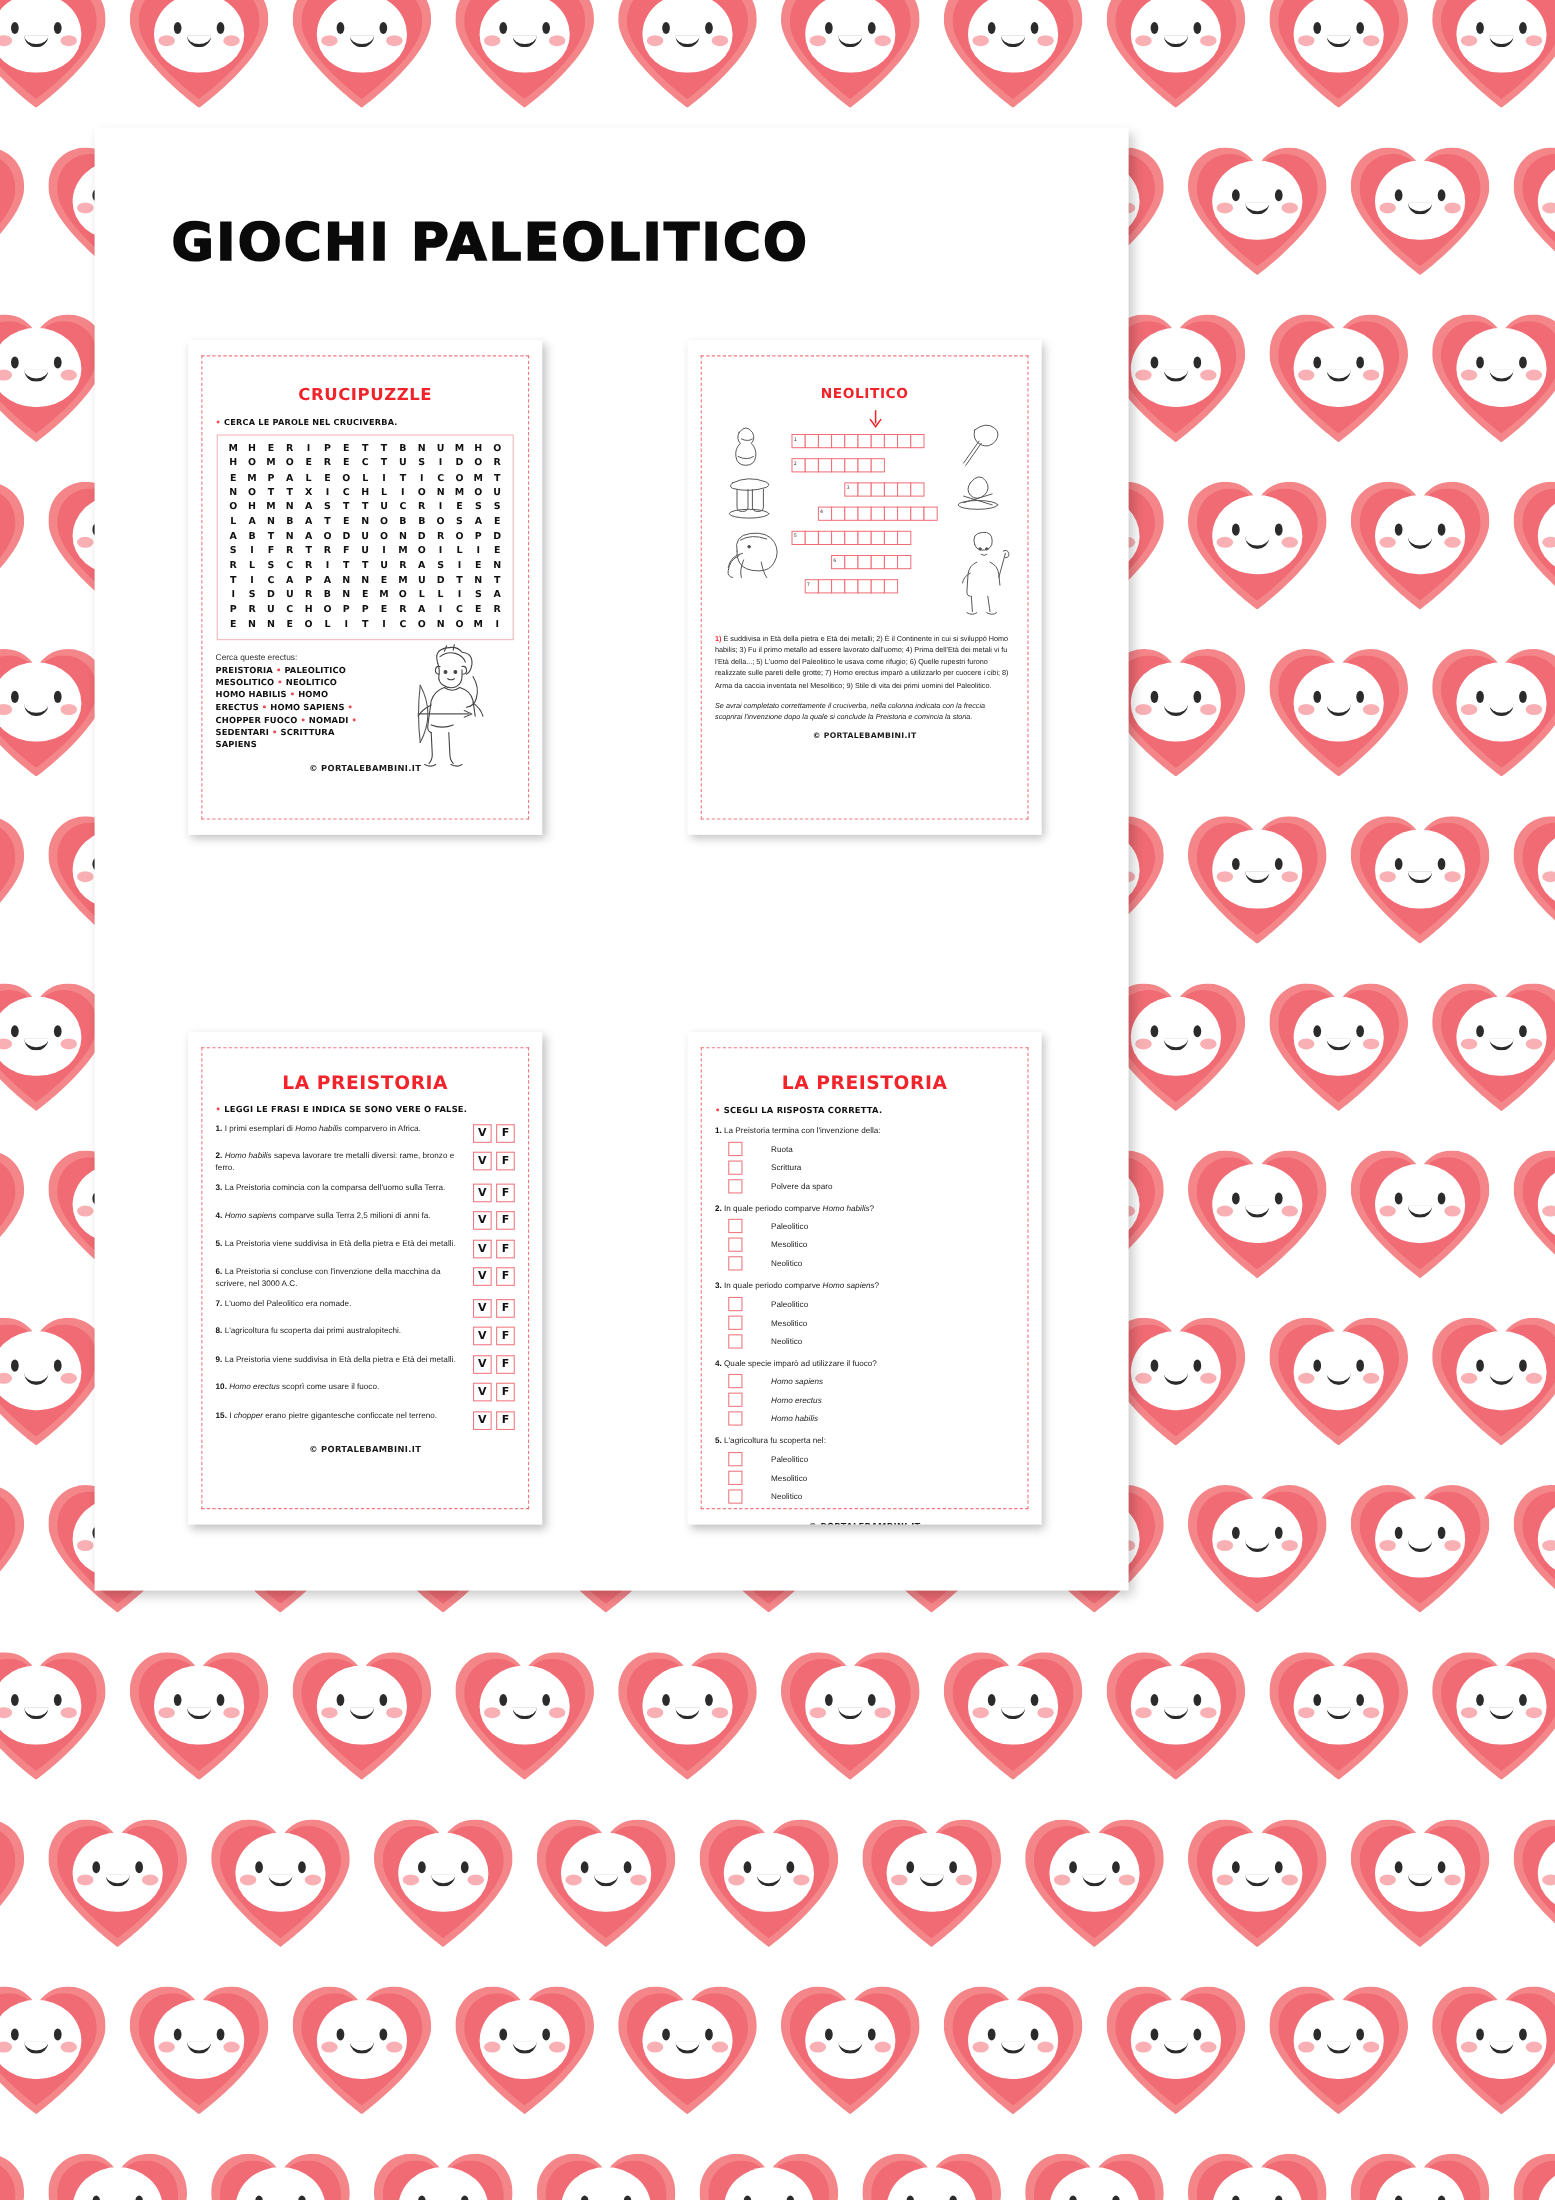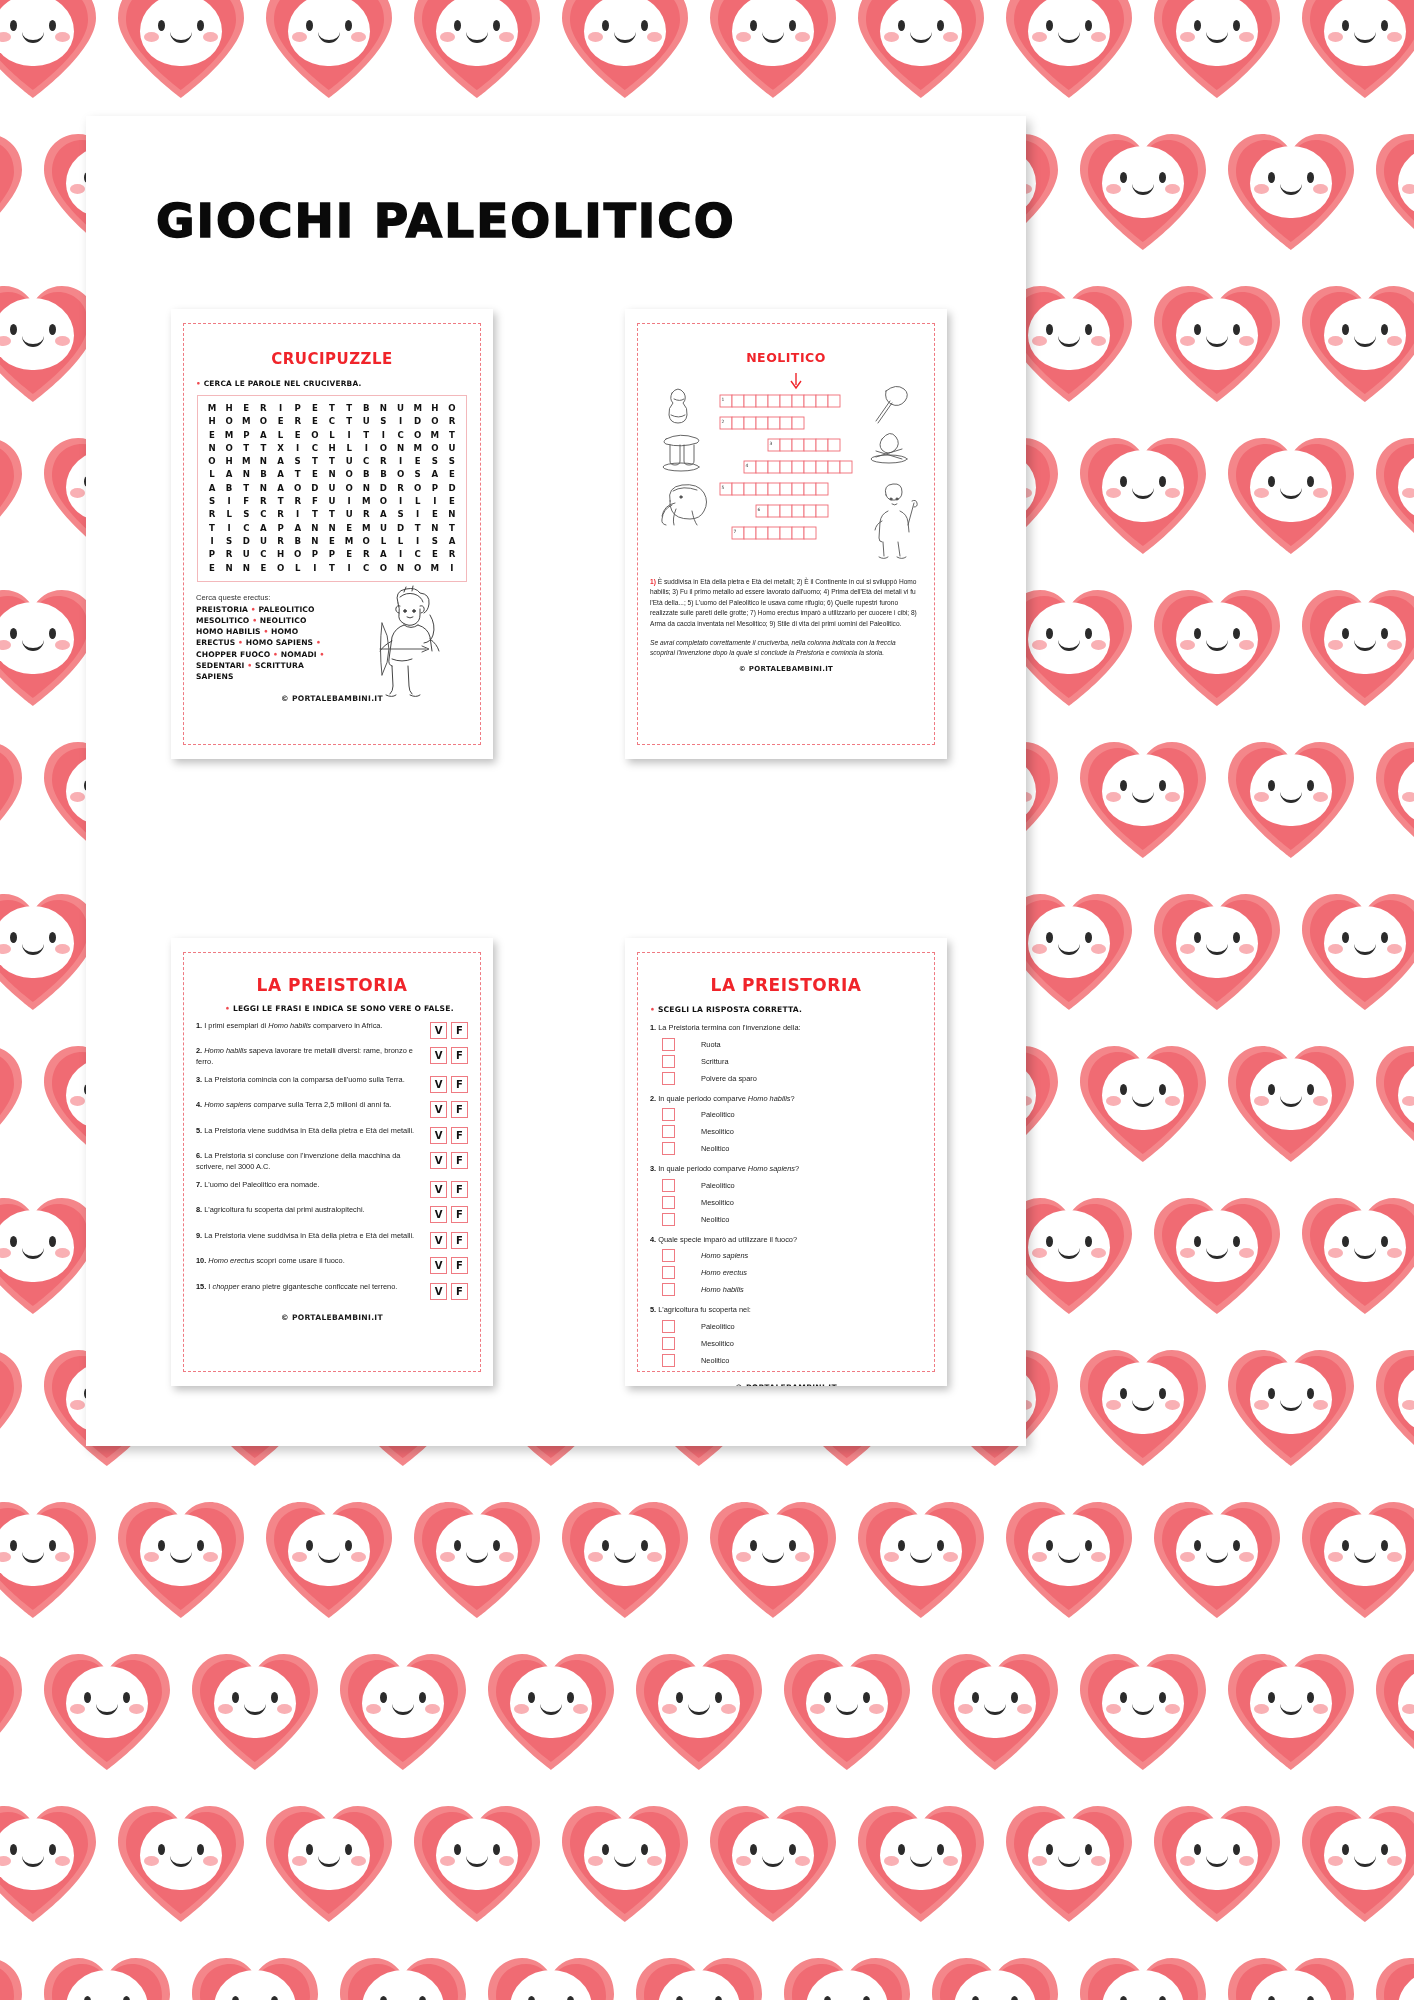--- a/index.html
+++ b/index.html
@@ -158,21 +158,21 @@
     font-size: 6.6px;
     line-height: 10.4px;
     color: #222;
     margin-top: 9px;
   }
   #card-cruciverba .footer-credit { font-size: 7px; margin-top: 6px; }
 
   
   #card-vf { left: 85px; top: 822px; width: 322px; height: 448px; }
   #card-vf .ws-title { font-size: 17px; margin-top: 12px; }
-  #card-vf .ws-instr { font-size: 7.6px; margin-top: 9px; margin-left: 29px; }
+  #card-vf .ws-instr { font-size: 7.6px; margin-top: 9px; }
   .vf-item { display: flex; align-items: flex-start; margin-top: 7.5px; }
   .vf-text {
     flex: 1;
     font-family: Liberation Sans, sans-serif;
     font-size: 7.4px;
     line-height: 10.6px;
     color: #222;
     padding-right: 6px;
   }
   .vf-text .num { font-weight: 800; color: #111; }

